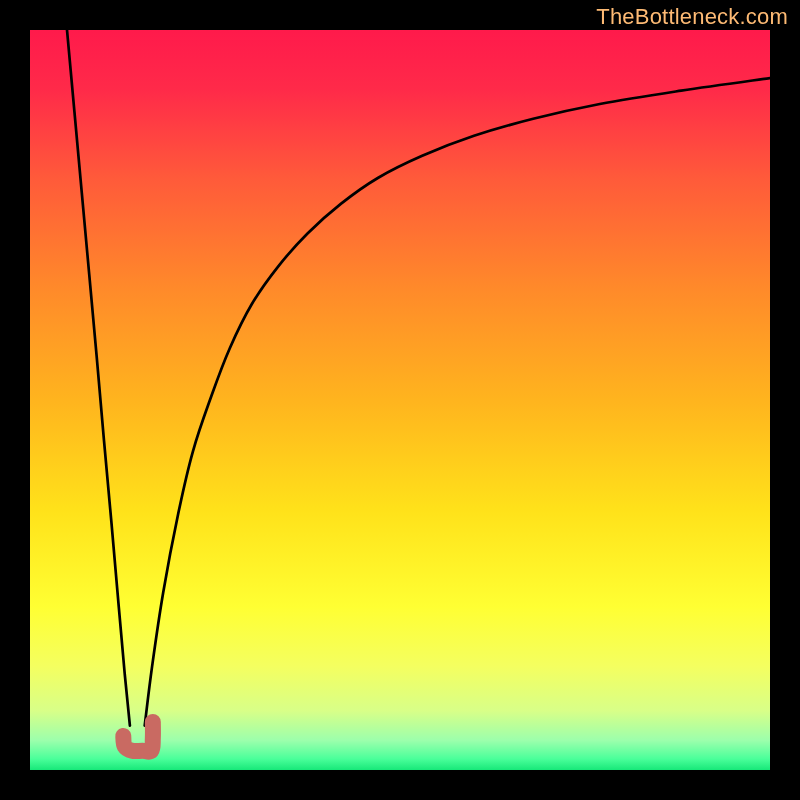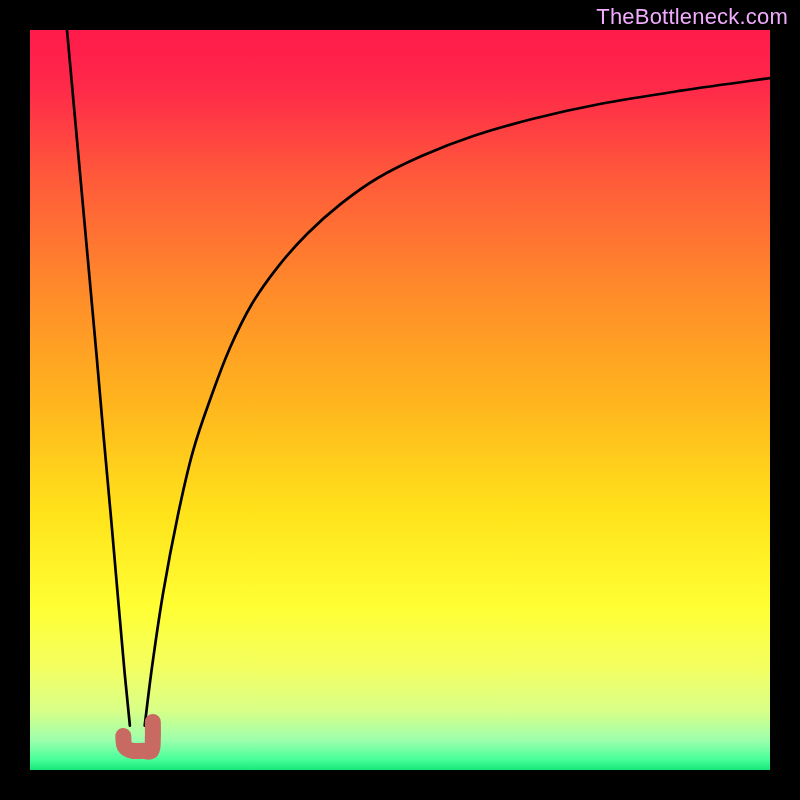--- a/index.html
+++ b/index.html
@@ -13,21 +13,21 @@
   }
   .frame {
     position: relative;
     width: 800px;
     height: 800px;
   }
   .attribution {
     position: absolute;
     top: 4px;
     right: 12px;
-    color: #f0abfc;
+    color: #fdba74;
     font-size: 22px;
     font-weight: 400;
     letter-spacing: 0.2px;
     z-index: 3;
   }
   .plot-area {
     position: absolute;
     left: 30px;
     top: 30px;
     width: 740px;

